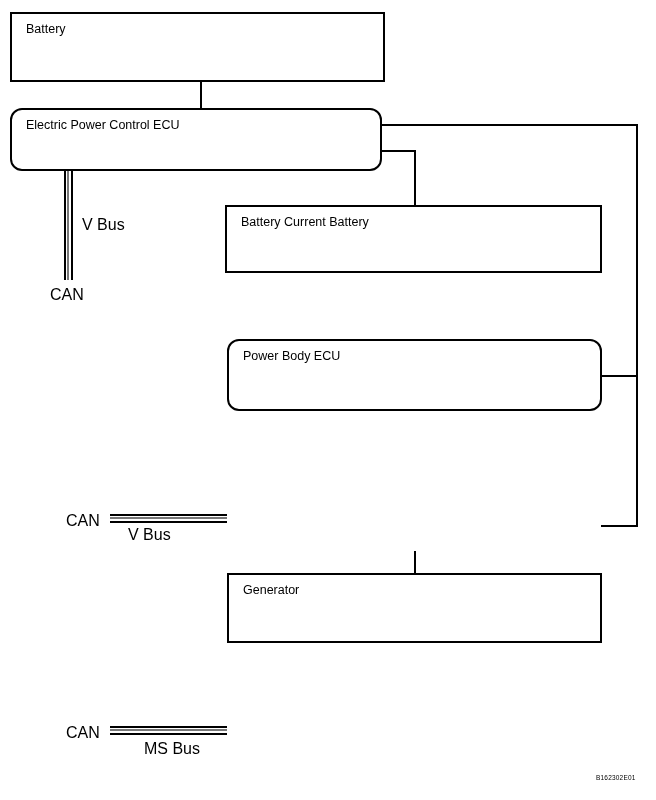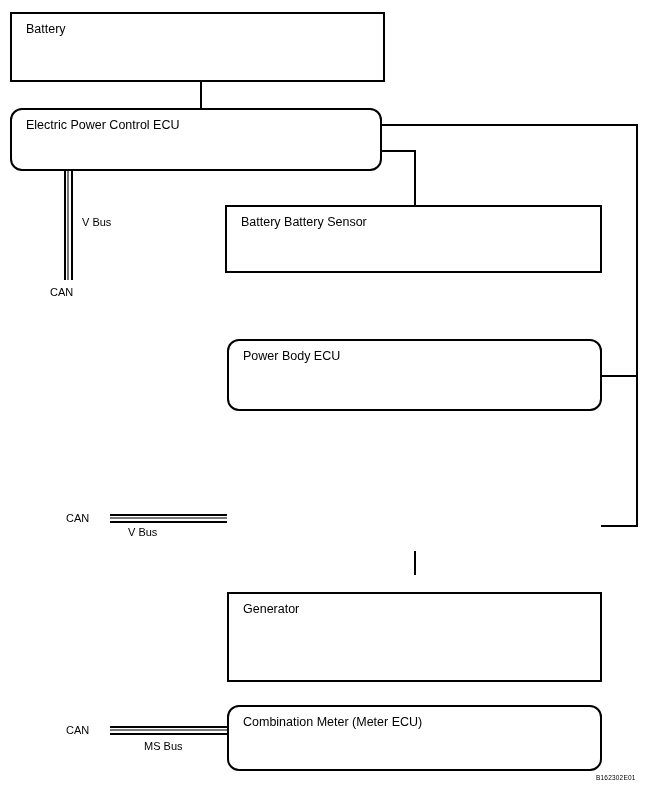--- a/index.html
+++ b/index.html
@@ -57,21 +57,21 @@
   .bus3.v i { width: 2px; height: 100%; top: 0; }
   .bus3.h i { height: 2px; width: 100%; left: 0; }
   .bus3.v i:nth-child(1) { left: 0; }
   .bus3.v i:nth-child(2) { left: 3px; background: #777; }
   .bus3.v i:nth-child(3) { left: 7px; }
   .bus3.h i:nth-child(1) { top: 0; }
   .bus3.h i:nth-child(2) { top: 3px; background: #777; }
   .bus3.h i:nth-child(3) { top: 7px; }
   .cap {
     position: absolute;
-    font-size: 11px;
+    font-size: 16px;
     color: #000000;
     white-space: nowrap;
     z-index: 4;
   }
   .refcode {
     position: absolute;
     font-size: 6.5px;
     letter-spacing: 0.2px;
     color: #000000;
     white-space: nowrap;
@@ -119,35 +119,32 @@
 
   <div class="blk sharp" style="left:10px; top:12px; width:375px; height:70px;">
     <span class="blk-label">Battery</span>
   </div>
 
   <div class="blk round" style="left:10px; top:108px; width:372px; height:63px;text-align:right;">
     <span class="blk-label">Electric Power Control ECU</span>
   </div>
 
   <div class="blk sharp" style="left:225px; top:205px; width:377px; height:68px;">
-    <span class="blk-label">Battery Battery Sensor</span>
+    <span class="blk-label">Battery Current Battery</span>
   </div>
 
   <div class="blk round" style="left:227px; top:339px; width:375px; height:72px;">
     <span class="blk-label">Power Body ECU</span>
   </div>
 
 
-  <div class="blk sharp" style="left:227px; top:592px; width:375px; height:90px;">
+  <div class="blk sharp" style="left:227px; top:573px; width:375px; height:70px;">
     <span class="blk-label">Generator</span>
   </div>
 
-  <div class="blk round" style="left:227px; top:705px; width:375px; height:66px;">
-    <span class="blk-label">Combination Meter (Meter ECU)</span>
-  </div>
 
   <span class="cap" style="left:82px; top:216px;">V Bus</span>
 
   <span class="cap" style="left:50px; top:286px;">CAN</span>
 
   <span class="cap" style="left:66px; top:512px;">CAN</span>
 
   <span class="cap" style="left:128px; top:526px;">V Bus</span>
 
   <span class="cap" style="left:66px; top:724px;">CAN</span>

